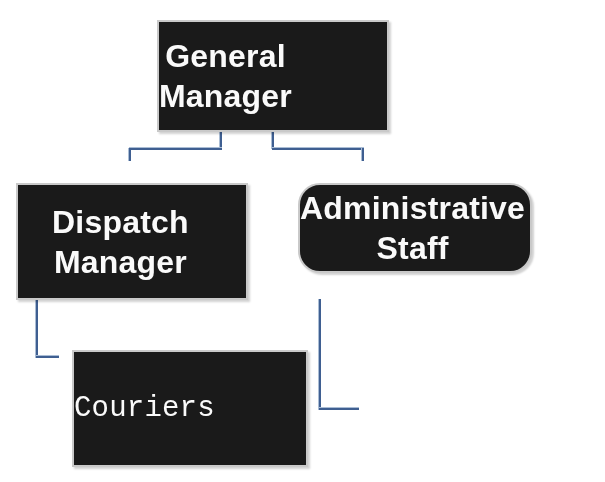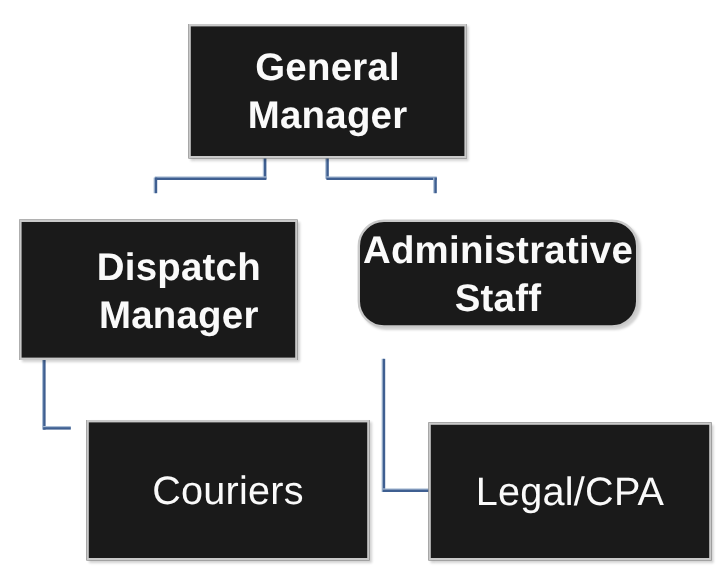--- a/index.html
+++ b/index.html
@@ -16,32 +16,32 @@
     overflow: hidden;
   }
   .node {
     position: absolute;
     box-sizing: border-box;
     background: var(--box-fill, #1a1a1a);
     border: 2px solid var(--box-border, #c9c9c9);
     box-shadow: 2px 2px 2px rgba(0,0,0,0.18);
     display: flex;
     align-items: center;
-    justify-content: center;
+    justify-content: flex-start;
     text-align: center;
   }
   .node .node-label {
     color: var(--box-text, #fafafa);
     white-space: pre-line;
     font-size: 32px;
     line-height: 40px;
     letter-spacing: 0.2px;
   }
   .node.bold .node-label { font-weight: 700; }
-  .node.regular .node-label { font-weight: 400; font-size: 33px; }
+  .node.regular .node-label { font-weight: 400; font-size: 29px; font-family: Liberation Mono, monospace; }
 
   
   .node-gm        { left: 157px; top: 20px;  width: 232px; height: 112px; }
   .node-dispatch  { left: 16px;  top: 183px; width: 232px; height: 117px; padding-left: 34px; }
   .node-admin     { left: 298px; top: 183px; width: 234px; height: 90px; border-radius: 22px; }
   .node-couriers  { left: 72px;  top: 350px; width: 236px; height: 117px; }
   .node-legal     { left: 357px; top: 352px; width: 236px; height: 115px; }
 
   
   .seg { position: absolute; background: var(--connector, #3f5f91); }
@@ -97,17 +97,14 @@
 
   <div class="node bold node-admin">
     <span class="node-label">Administrative
 Staff</span>
   </div>
 
   <div class="node regular node-couriers">
     <span class="node-label">Couriers</span>
   </div>
 
-  <div class="node regular node-legal">
-    <span class="node-label">Legal/CPA</span>
-  </div>
 
 </div>
 
 </body></html>

